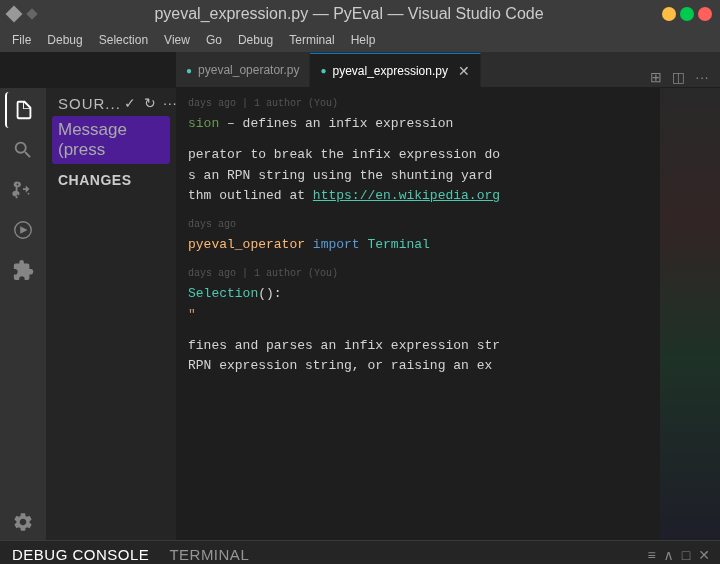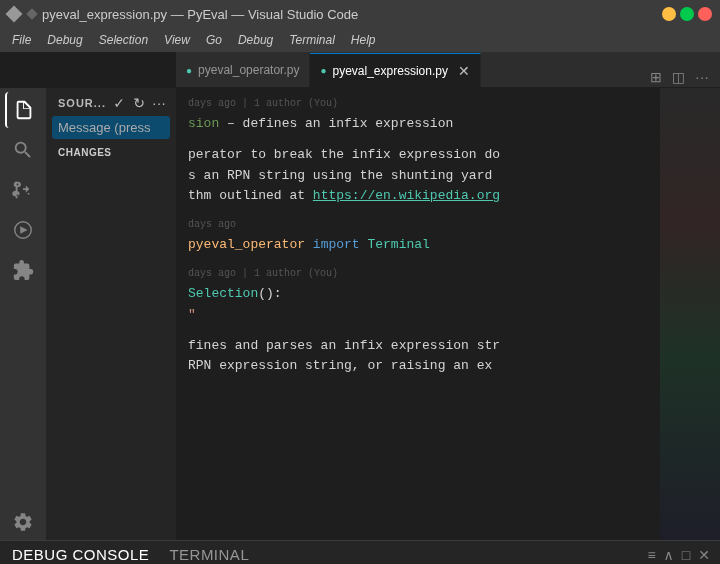--- a/index.html
+++ b/index.html
@@ -25,21 +25,22 @@
       font-size: 12px;
     }
     .titlebar-diamond {
       width: 12px; height: 12px;
       background: #999;
       transform: rotate(45deg);
       flex-shrink: 0;
     }
     .titlebar-title {
       flex: 1;
-      font-size: 13px;
+      text-align: center;
+      font-size: 16px;
       color: #ccc;
     }
     .titlebar-controls {
       display: flex; gap: 4px;
     }
     .title-btn {
       width: 14px; height: 14px;
       border-radius: 50%;
       cursor: pointer;
     }
@@ -48,21 +49,20 @@
     .title-close { background: #ff605c; }
 
     
     .menubar {
       height: 24px;
       background: #3c3c3c;
       display: flex;
       align-items: center;
       padding: 0 4px;
       gap: 0;
-      font-style: italic;
     }
     .menubar-item {
       padding: 2px 8px;
       font-size: 12px;
       color: #ccc;
       cursor: pointer;
     }
 
     
     .main-layout {
@@ -100,48 +100,48 @@
       overflow: hidden;
       position: relative;
     }
     .sidebar-header {
       display: flex;
       align-items: center;
       justify-content: space-between;
       padding: 6px 8px 4px 12px;
     }
     .sidebar-title {
-      font-size: 11px;
+      font-size: 15px;
       color: #bbb;
-      font-weight: 700;
+      font-weight: 400;
       letter-spacing: 1px;
       text-transform: uppercase;
     }
     .sidebar-actions {
       display: flex; gap: 2px;
     }
     .sidebar-action-btn {
       width: 18px; height: 18px;
       color: #bbb;
       cursor: pointer;
       display: flex; align-items: center; justify-content: center;
       font-size: 14px;
       border-radius: 2px;
     }
     .message-box {
       margin: 0 6px;
       padding: 4px 6px;
-      background: #0c4a6e;
+      background: #4c1d95;
       border-radius: 3px;
-      font-size: 13px;
+      font-size: 17px;
       color: #aaa;
     }
     .changes-label {
       padding: 8px 12px 4px 12px;
-      font-size: 10px;
+      font-size: 14px;
       font-weight: 700;
       color: #ccc;
       letter-spacing: 0.5px;
       text-transform: uppercase;
     }
 
     
     .tab-bar {
       height: 36px;
       background: #2d2d2d;

